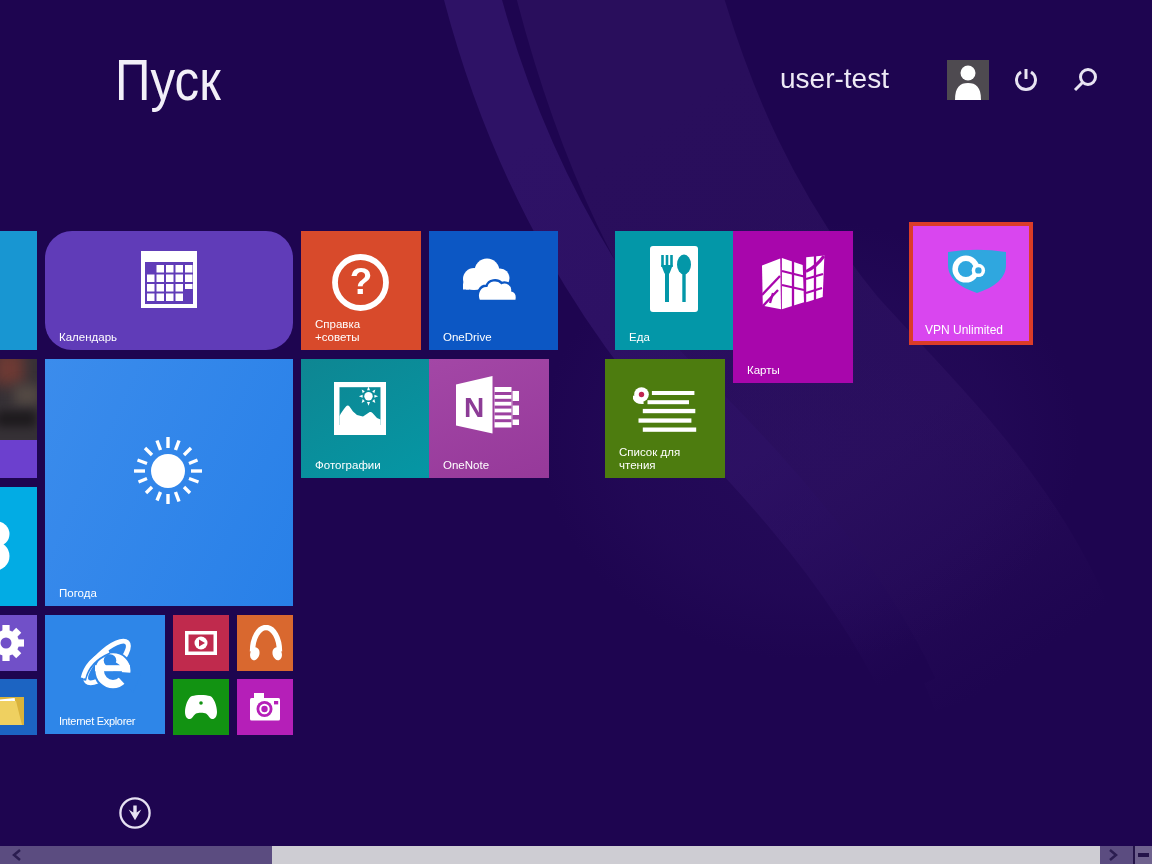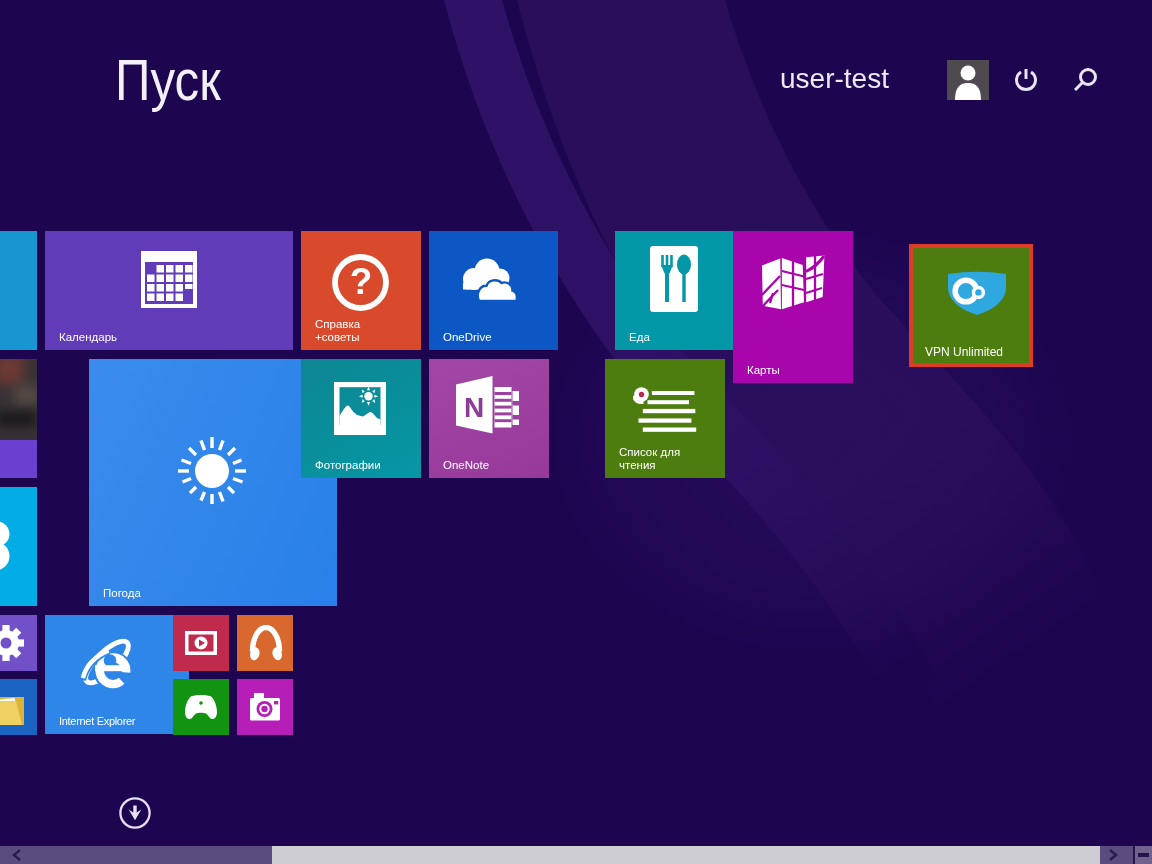--- a/index.html
+++ b/index.html
@@ -99,21 +99,21 @@
     <path d="M1,5 L16,5 L20,10 L44,10 L44,38 L1,38 Z" fill="#D9B33C"></path>
     <g transform="rotate(-6 25 24)">
       <rect x="8" y="12" width="28" height="22" fill="#fff"></rect>
       <rect x="10.5" y="14.5" width="23" height="14" fill="#8FC3E8"></rect>
       <path d="M10.5,28.5 L17,20 L22,25 L27,18 L33.5,28.5 Z" fill="#55943F"></path>
     </g>
     <path d="M1,14 L36,14 L42,38 L1,38 Z" fill="#EFD060"></path>
   </svg>
 </div>
 
-<div class="tile" style="left:45px;top:231px;width:248px;height:119px;background:#603CB8;">
+<div class="tile" style="left:45px;top:231px;width:248px;height:119px;background:#603CB8;border-radius:27px;">
   <svg style="position:absolute;left:96px;top:20px;" width="56" height="57" viewBox="0 0 56 57">
     <rect x="2" y="2" width="52" height="53" fill="none" stroke="#fff" stroke-width="4"></rect>
     <rect x="4" y="4" width="48" height="7" fill="#fff"></rect>
     <g fill="#fff">
       <rect x="15.5" y="14" width="7.5" height="7.5"></rect>
         <rect x="25" y="14" width="7.5" height="7.5"></rect>
         <rect x="34.5" y="14" width="7.5" height="7.5"></rect>
         <rect x="44" y="14" width="7.5" height="7.5"></rect>
       <rect x="6" y="23.5" width="7.5" height="7.5"></rect>
         <rect x="15.5" y="23.5" width="7.5" height="7.5"></rect>
@@ -146,21 +146,21 @@
       <circle cx="19" cy="22" r="11"></circle>
       <circle cx="32" cy="14" r="12.5"></circle>
       <circle cx="45" cy="21" r="9.5"></circle>
       <path d="M11,19 H51 V32.5 H11 Z"></path>
       <path d="M8,32.5 L8,27 A6,6 0 0 1 14,22 L14,32.5 Z"></path>
     </g>
     <path d="M24,44 C20.5,36.5 25,28.5 31.5,28.8 C33.5,22.5 42.5,21.5 46.5,26 C51.5,23.8 58,28 57.4,33.5 C61,34.5 62.6,38.5 61.5,44 Z" fill="#fff" stroke="#0C57C4" stroke-width="2.4"></path>
   </svg>
   <div class="lbl">OneDrive</div>
 </div>
-<div class="tile" style="left:45px;top:359px;width:248px;height:247px;background:linear-gradient(115deg,#3B8CEC,#2880E8);margin-left:44px;">
+<div class="tile" style="left:45px;top:359px;width:248px;height:247px;background:linear-gradient(115deg,#3B8CEC,#2880E8);">
   <svg style="position:absolute;left:88px;top:77px;" width="70" height="70" viewBox="0 0 70 70">
     <circle cx="35" cy="35" r="17" fill="#fff"></circle>
     <g stroke="#fff" stroke-width="3.4" stroke-linecap="butt">
       <line x1="35" y1="1" x2="35" y2="12"></line>
       <line x1="35" y1="58" x2="35" y2="68"></line>
       <line x1="1" y1="35" x2="12" y2="35"></line>
       <line x1="58" y1="35" x2="69" y2="35"></line>
       <line x1="12" y1="12" x2="19" y2="19"></line>
       <line x1="51" y1="51" x2="57" y2="57"></line>
       <line x1="13" y1="57" x2="19" y2="51"></line>
@@ -170,21 +170,21 @@
       <line x1="4.5" y1="24" x2="14" y2="27.5"></line>
       <line x1="56" y1="42.5" x2="65.5" y2="46"></line>
       <line x1="5.5" y1="46" x2="14" y2="42.5"></line>
       <line x1="56" y1="27.5" x2="64.5" y2="24"></line>
       <line x1="24" y1="64.5" x2="27.5" y2="56"></line>
       <line x1="42.5" y1="14" x2="46" y2="4.5"></line>
     </g>
   </svg>
   <div class="lbl">Погода</div>
 </div>
-<div class="tile" style="left:301px;top:359px;width:120px;height:119px;background:linear-gradient(150deg,#0E8692,#0597A5);">
+<div class="tile" style="left:301px;top:359px;width:120px;height:119px;background:linear-gradient(150deg,#0E8692,#0597A5);padding-left:15px;">
   <svg style="position:absolute;left:33px;top:23px;" width="52" height="53" viewBox="0 0 52 53">
     <g fill="#fff">
       <rect x="0" y="0" width="52" height="5.2"></rect>
       <rect x="0" y="0" width="5.5" height="53"></rect>
       <rect x="46.5" y="0" width="5.5" height="53"></rect>
       <rect x="0" y="43" width="52" height="10"></rect>
       <path d="M5.5,43 L5.5,34 C7,31 10,27 12,24.5 C13,23.2 14.5,23 15.5,24.5 L19,29.5 L23,33 L29,34.5 L35,30.5 C36.2,29.8 37.5,29.9 38.5,31 L43,36 L46.5,37.5 L46.5,43 Z"></path>
       <circle cx="34.5" cy="14.2" r="4.2"></circle>
       <g>
         <polygon points="34.5,4.6 36,8.3 33,8.3"></polygon>
@@ -211,21 +211,21 @@
       <line x1="38.5" y1="31.1" x2="55.5" y2="31.1"></line>
       <line x1="38.5" y1="37.9" x2="55.5" y2="37.9"></line>
       <line x1="38.5" y1="44.7" x2="55.5" y2="44.7"></line>
     </g>
     <rect x="56.5" y="15" width="6.5" height="34" fill="#fff"></rect>
     <rect x="56.5" y="25" width="6.5" height="4.5" fill="#9C41A0"></rect>
     <rect x="56.5" y="39" width="6.5" height="4.5" fill="#9C41A0"></rect>
   </svg>
   <div class="lbl">OneNote</div>
 </div>
-<div class="tile" style="left:45px;top:615px;width:120px;height:119px;background:#2E86E8;padding-left:24px;">
+<div class="tile" style="left:45px;top:615px;width:120px;height:119px;background:#2E86E8;">
   <svg style="position:absolute;left:22px;top:16px;" width="78" height="78" viewBox="0 0 78 78">
     <g transform="rotate(-44 40 31)">
       <ellipse cx="40" cy="31" rx="28" ry="10.2" fill="none" stroke="#fff" stroke-width="5"></ellipse>
     </g>
     <circle cx="46" cy="40" r="19.5" fill="#2E86E8"></circle>
     <path fill="#fff" fill-rule="evenodd" d="M46,22.25 A17.5,17.5 0 1 0 46,57.25 A17.5,17.5 0 1 0 46,22.25 Z M46,31 A9,9 0 1 1 46,49 A9,9 0 1 1 46,31 Z"></path>
     <circle cx="43" cy="29.5" r="6.3" fill="#2E86E8"></circle>
     <rect x="28" y="34.2" width="35" height="6" fill="#fff"></rect>
     <polygon points="46,40.5 74,42.5 66,62" fill="#2E86E8"></polygon>
     <path d="M17.5,49.5 Q21.5,31 42.5,21.5" stroke="#2E86E8" stroke-width="3.2" fill="none"></path>
@@ -308,21 +308,21 @@
     <path d="M1.3,10.5 Q2,17.5 10.5,16.8" stroke="#fff" stroke-width="4.2" fill="none"></path>
     <rect x="18.9" y="6" width="42.5" height="4" fill="#fff"></rect>
     <rect x="14.5" y="15.2" width="41.5" height="4" fill="#fff"></rect>
     <rect x="9.8" y="23.9" width="52.5" height="4.3" fill="#fff"></rect>
     <rect x="5.5" y="33.4" width="52.9" height="4.3" fill="#fff"></rect>
     <rect x="9.8" y="42.5" width="53.4" height="4.3" fill="#fff"></rect>
   </svg>
   <div class="lbl">Список для<br>чтения</div>
 </div>
 
-<div class="tile" style="left:911px;top:246px;width:120px;height:119px;background:#4d7c0f;outline:4px solid #DC3C28;outline-offset:-2px;">
+<div class="tile" style="left:911px;top:224px;width:120px;height:119px;background:#d946ef;outline:4px solid #DC3C28;outline-offset:-2px;">
   <svg style="position:absolute;left:37px;top:23px;" width="58" height="46" viewBox="0 0 58 46">
     <path d="M0,5 Q29,0.5 58,5 L58,18 C58,31 47,40 29,46 C11,40 0,31 0,18 Z" fill="#2FA7DF"></path>
     <circle cx="17.9" cy="22.1" r="13.5" fill="#fff"></circle>
     <circle cx="17.9" cy="22.1" r="8" fill="#2FA7DF"></circle>
     <circle cx="30.4" cy="23.4" r="6.7" fill="#fff"></circle>
     <circle cx="30.4" cy="23.4" r="3.2" fill="#2FA7DF"></circle>
   </svg>
   <div class="lbl" style="font-size:12px;">VPN Unlimited</div>
 </div>
 

